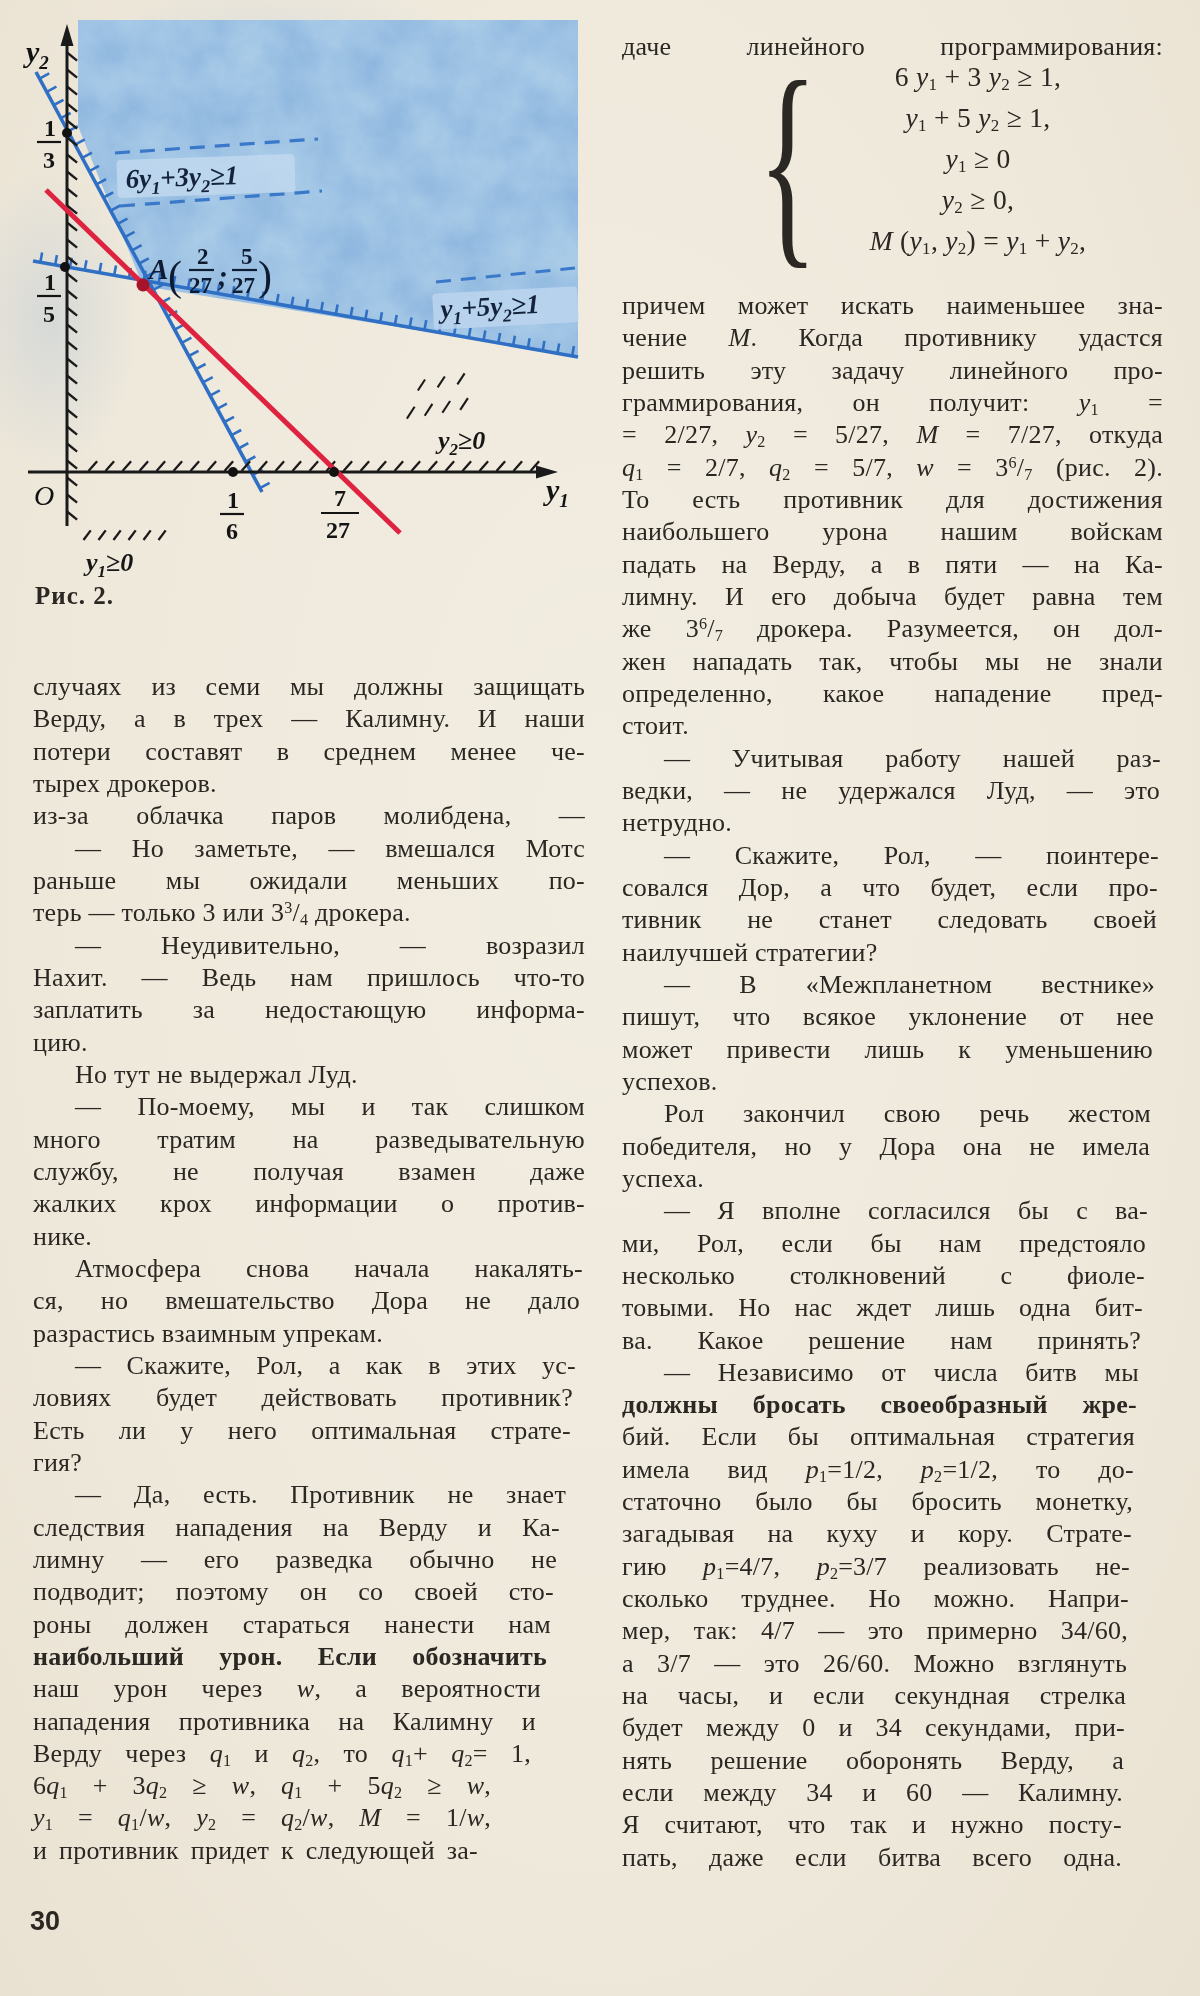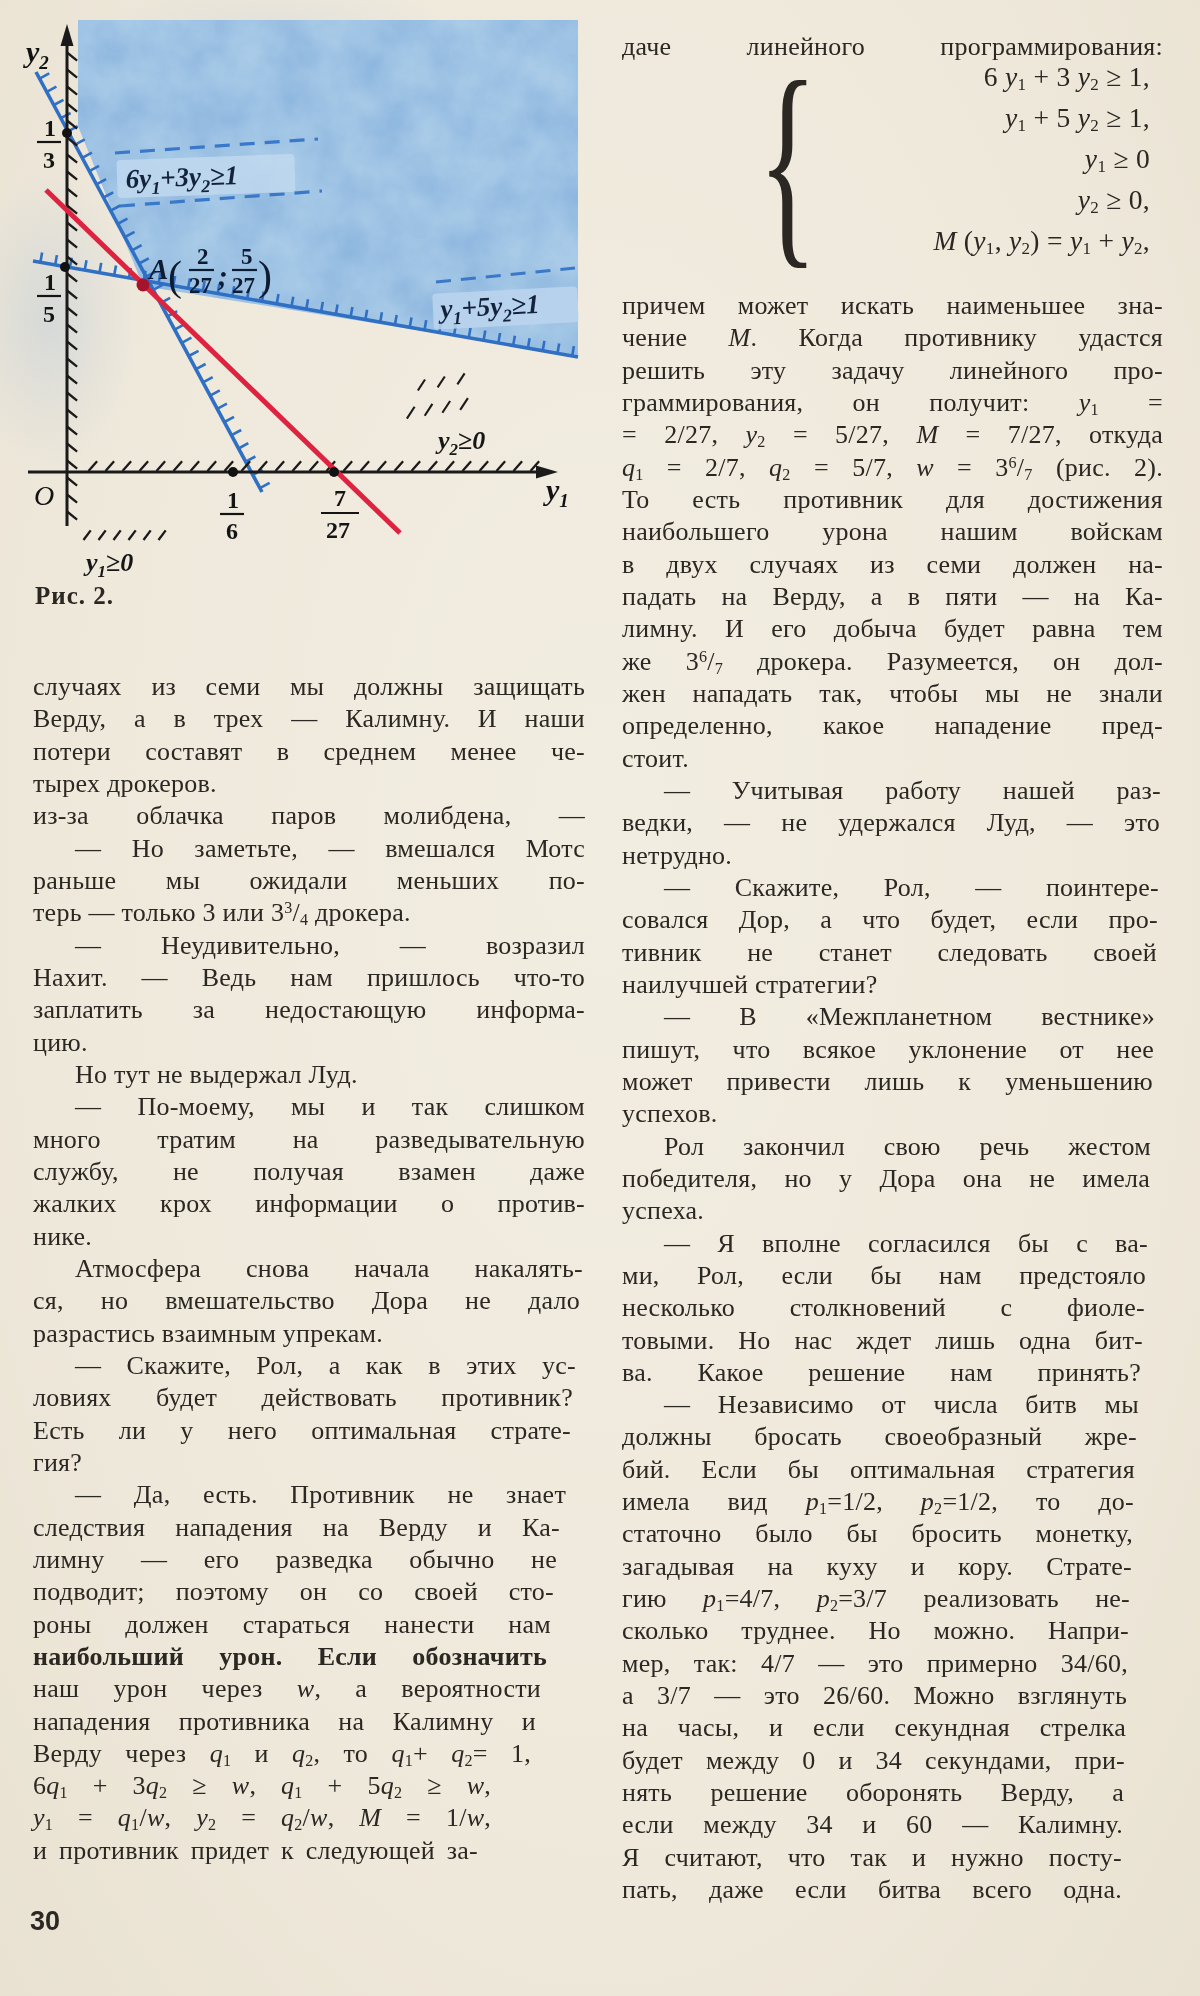--- a/index.html
+++ b/index.html
@@ -27,21 +27,21 @@
   sub{font-size:.62em;vertical-align:-0.24em;line-height:0;}
   sup{font-size:.62em;vertical-align:0.5em;line-height:0;}
   i.v{font-style:italic;}
 
   #eq-block{position:absolute;left:770px;top:56px;width:380px;}
   #eq-brace{
     position:absolute;left:-12px;top:-24px;font-size:200px;font-weight:400;
     transform:scale(.62,1.13);transform-origin:left top;color:#2b2722;
   }
   #eq-rows{padding-left:36px;}
-  .eqrow{font-size:27.5px;line-height:41px;height:41px;text-align:right;letter-spacing:.3px;white-space:nowrap;}
+  .eqrow{font-size:27.5px;line-height:41px;height:41px;text-align:center;letter-spacing:.3px;white-space:nowrap;}
 
   #figure-caption{position:absolute;left:35px;top:582px;font-size:25px;font-weight:700;letter-spacing:1px;}
   #page-number{position:absolute;left:30px;top:1906px;font-family:"Liberation Sans","DejaVu Sans",sans-serif;font-size:27px;font-weight:700;}
 
   svg text{font-family:"Liberation Serif","DejaVu Serif",serif;}
   .axlab{font-size:30px;font-style:italic;font-weight:700;fill:#121212;}
   .axsub{font-size:19px;font-style:italic;font-weight:700;fill:#121212;}
   .olab{font-size:28px;font-style:italic;fill:#121212;}
   .frnum{font-size:24px;font-weight:600;fill:#141414;}
   .fl{font-size:27px;font-style:italic;font-weight:700;fill:#14233c;}
@@ -361,21 +361,20 @@
 
 <div class="col-lines" style="left:622px;top:290px;width:545px;">
     <div class="tl" style="width: 541px;">причем может искать наименьшее зна-</div>
     <div class="tl" style="width: 541px;">чение <i class="v">M</i>. Когда противнику удастся</div>
     <div class="tl" style="width: 541px;">решить эту задачу линейного про-</div>
     <div class="tl" style="width: 541px;">граммирования, он получит: <i class="v">y</i><sub>1</sub> =</div>
     <div class="tl" style="width: 541px;">= 2/27, <i class="v">y</i><sub>2</sub> = 5/27, <i class="v">M</i> = 7/27, откуда</div>
     <div class="tl" style="width: 541px;"><i class="v">q</i><sub>1</sub> = 2/7, <i class="v">q</i><sub>2</sub> = 5/7, <i class="v">w</i> = 3<sup>6</sup>/<sub>7</sub> (рис. 2).</div>
     <div class="tl" style="width: 541px;">То есть противник для достижения</div>
     <div class="tl" style="width: 541px;">наибольшего урона нашим войскам</div>
-    <div class="tl" style="width: 541px;">в двух случаях из семи должен на-</div>
     <div class="tl" style="width: 541px;">падать на Верду, а в пяти — на Ка-</div>
     <div class="tl" style="width: 541px;">лимну. И его добыча будет равна тем</div>
     <div class="tl" style="width: 541px;">же 3<sup>6</sup>/<sub>7</sub> дрокера. Разумеется, он дол-</div>
     <div class="tl" style="width: 541px;">жен нападать так, чтобы мы не знали</div>
     <div class="tl" style="width: 541px;">определенно, какое нападение пред-</div>
     <div class="tl end" style="width: 541px;">стоит.</div>
     <div class="tl ind" style="width: 539px;">— Учитывая работу нашей раз-</div>
     <div class="tl" style="width: 538px;">ведки, — не удержался Луд, — это</div>
     <div class="tl end" style="width: 541px;">нетрудно.</div>
     <div class="tl ind" style="width: 537px;">— Скажите, Рол, — поинтере-</div>
@@ -388,21 +387,21 @@
     <div class="tl end" style="width: 541px;">успехов.</div>
     <div class="tl ind" style="width: 529px;">Рол закончил свою речь жестом</div>
     <div class="tl" style="width: 528px;">победителя, но у Дора она не имела</div>
     <div class="tl end" style="width: 541px;">успеха.</div>
     <div class="tl ind" style="width: 526px;">— Я вполне согласился бы с ва-</div>
     <div class="tl" style="width: 524px;">ми, Рол, если бы нам предстояло</div>
     <div class="tl" style="width: 523px;">несколько столкновений с фиоле-</div>
     <div class="tl" style="width: 521px;">товыми. Но нас ждет лишь одна бит-</div>
     <div class="tl" style="width: 519px;">ва. Какое решение нам принять?</div>
     <div class="tl ind" style="width: 517px;">— Независимо от числа битв мы</div>
-    <div class="tl" style="width: 515px;">должны бросать своеобразный жре-</div>
+    <div class="tl" style="width: 515px; font-weight: bold;">должны бросать своеобразный жре-</div>
     <div class="tl" style="width: 513px;">бий. Если бы оптимальная стратегия</div>
     <div class="tl" style="width: 512px;">имела вид <i class="v">p</i><sub>1</sub>=1/2, <i class="v">p</i><sub>2</sub>=1/2, то до-</div>
     <div class="tl" style="width: 511px;">статочно было бы бросить монетку,</div>
     <div class="tl" style="width: 510px;">загадывая на куху и кору. Страте-</div>
     <div class="tl" style="width: 508px;">гию <i class="v">p</i><sub>1</sub>=4/7, <i class="v">p</i><sub>2</sub>=3/7 реализовать не-</div>
     <div class="tl" style="width: 507px;">сколько труднее. Но можно. Напри-</div>
     <div class="tl" style="width: 506px;">мер, так: 4/7 — это примерно 34/60,</div>
     <div class="tl" style="width: 505px;">а 3/7 — это 26/60. Можно взглянуть</div>
     <div class="tl" style="width: 504px;">на часы, и если секундная стрелка</div>
     <div class="tl" style="width: 503px;">будет между 0 и 34 секундами, при-</div>

